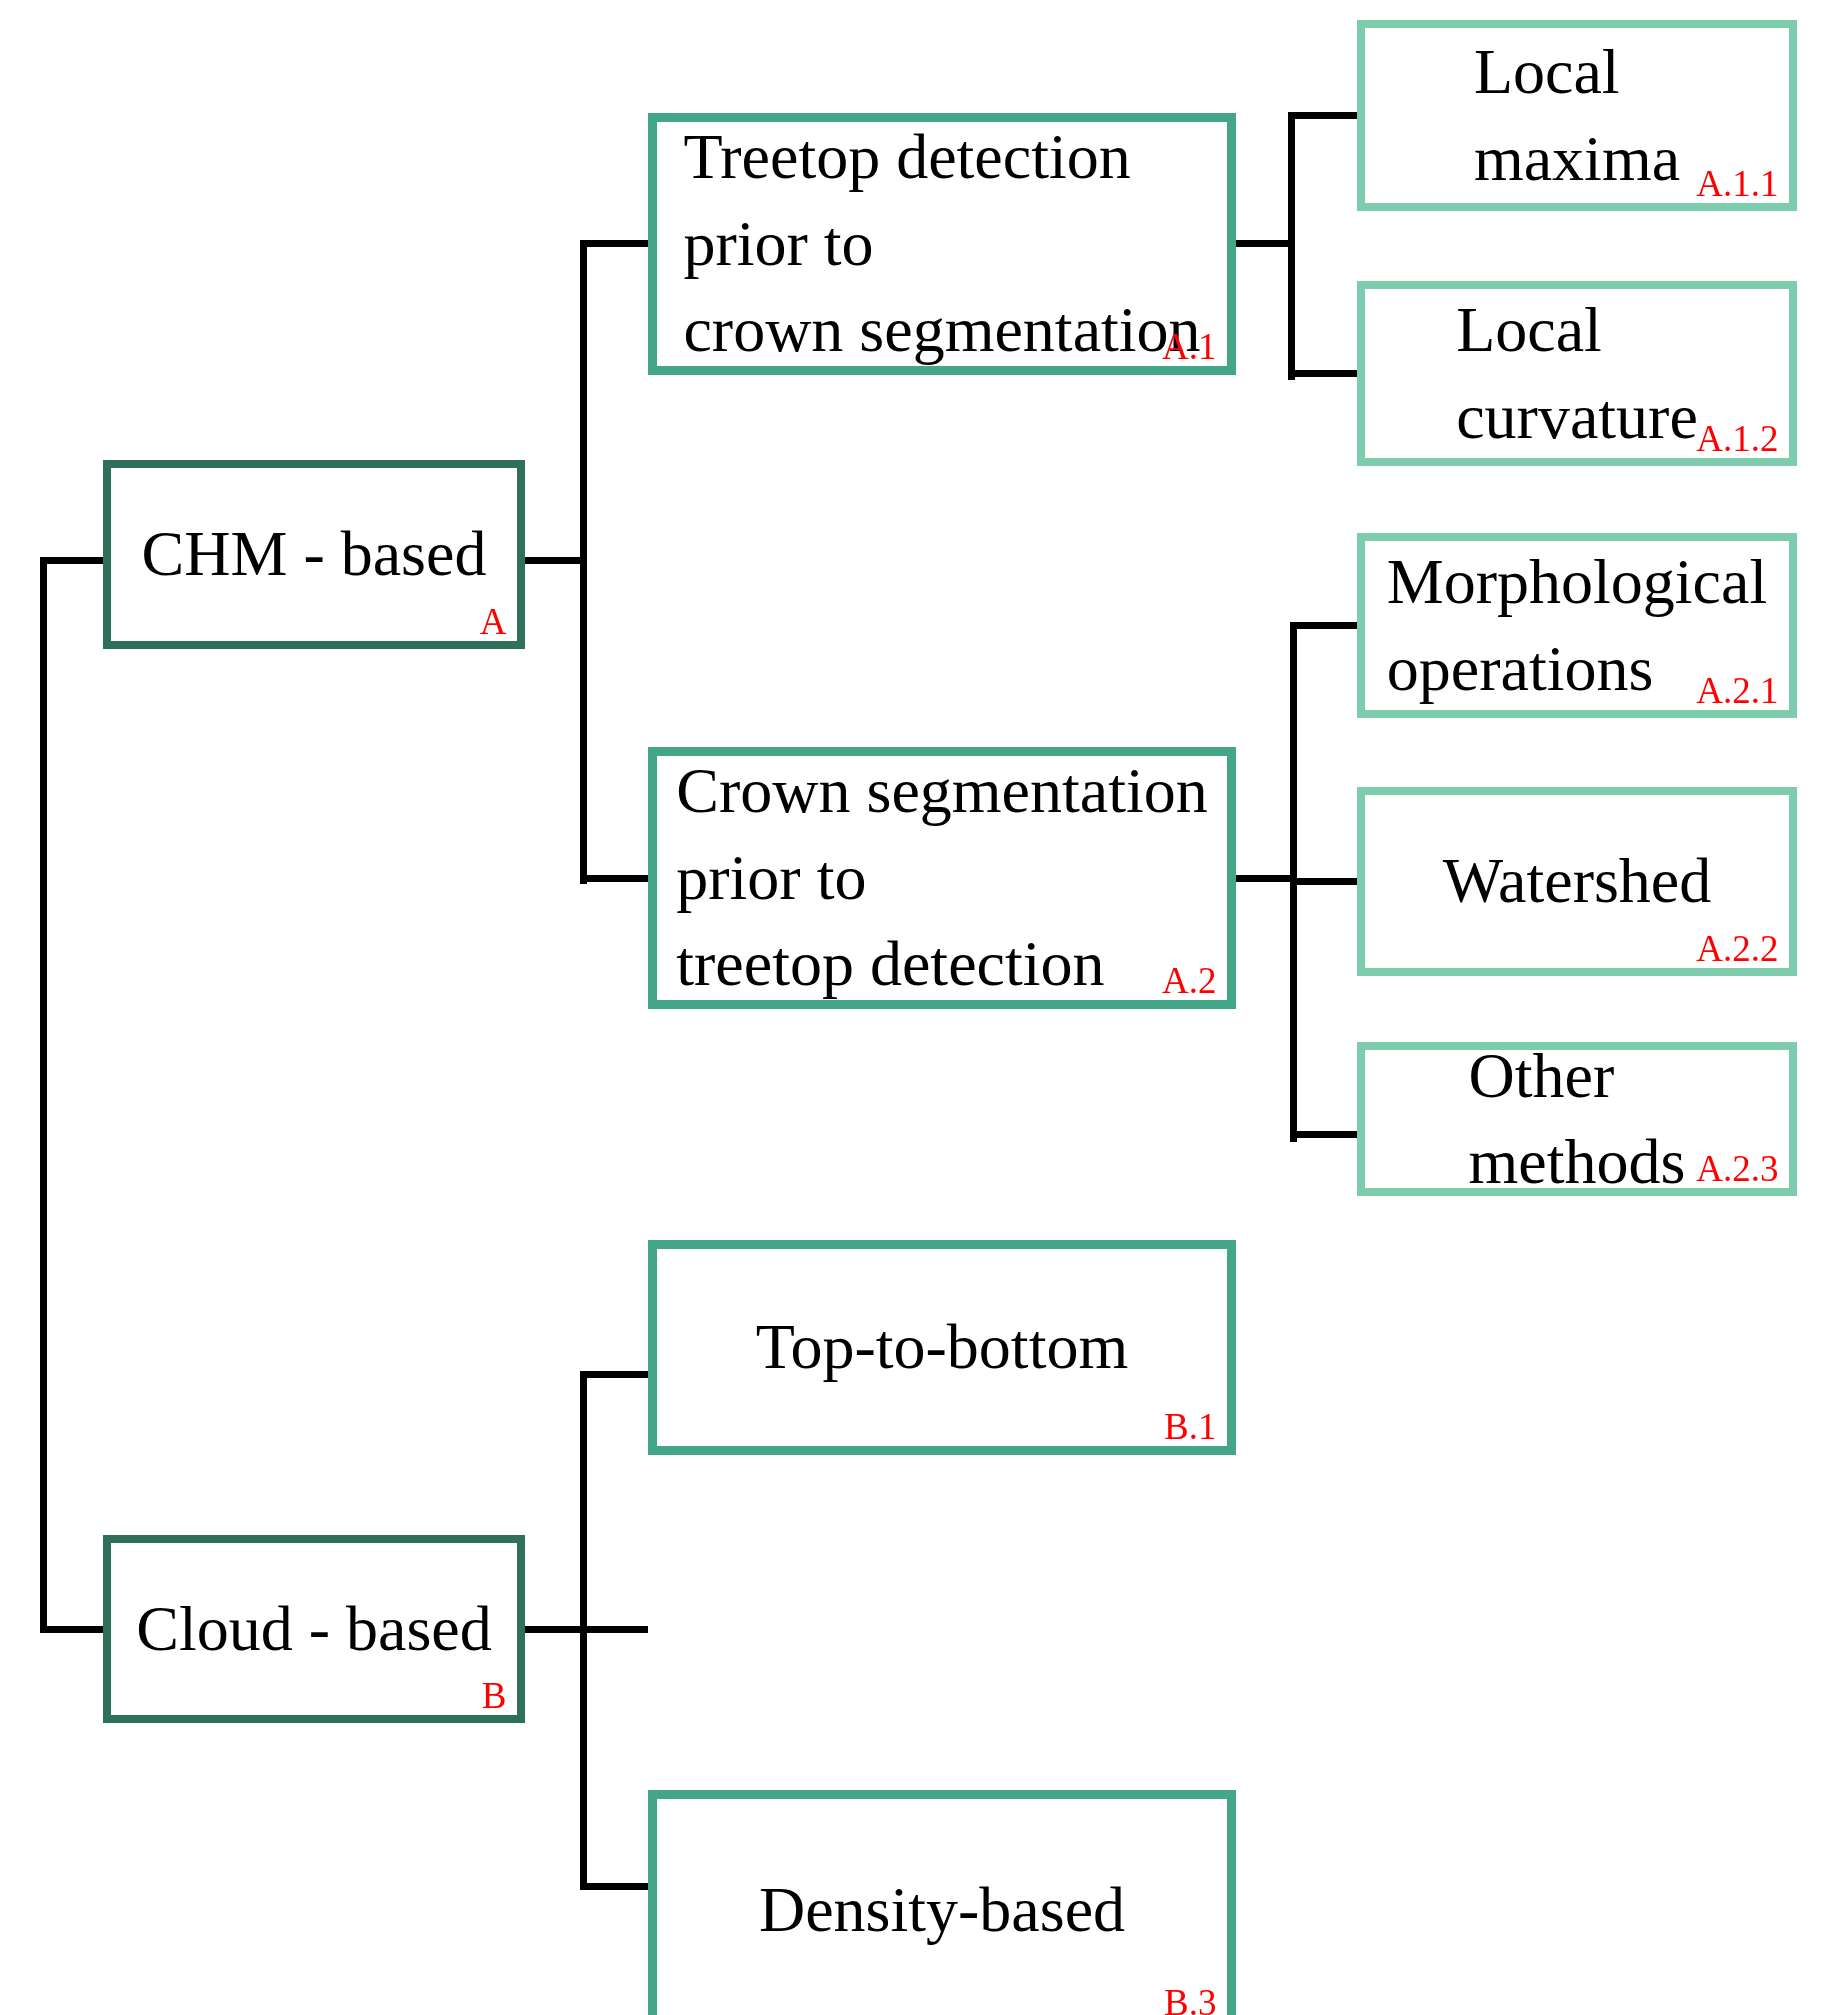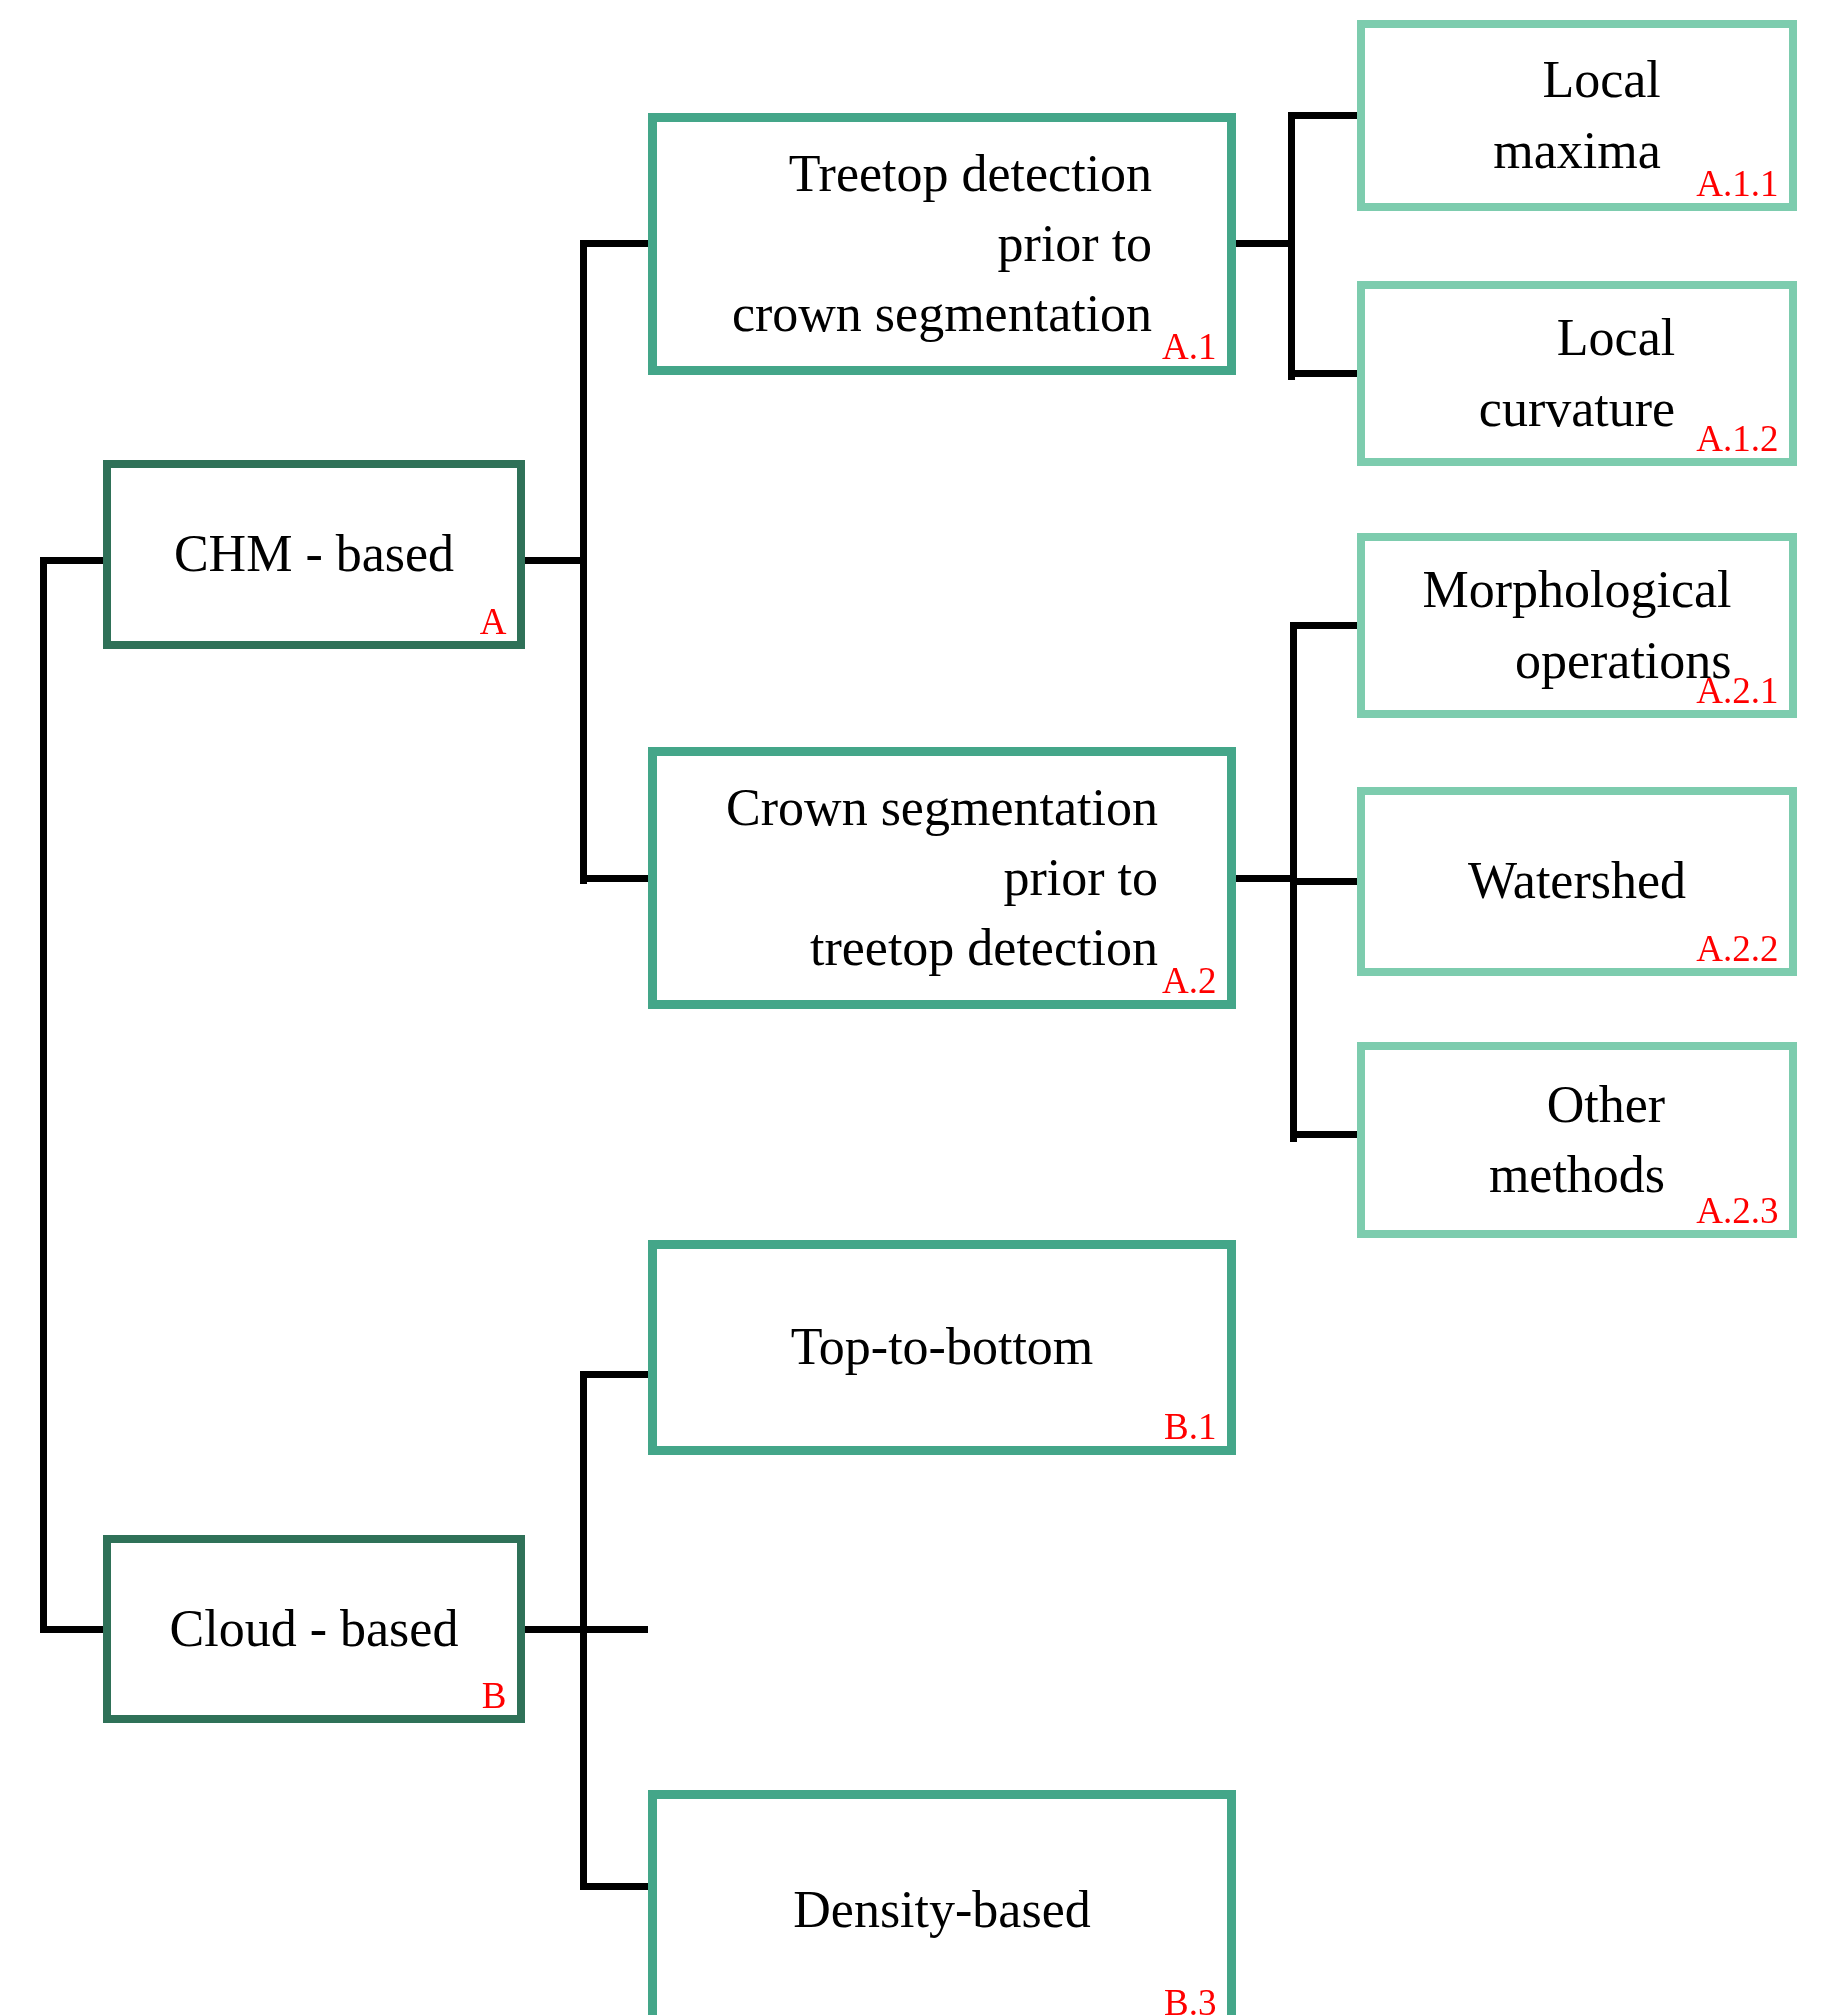--- a/index.html
+++ b/index.html
@@ -17,23 +17,23 @@
   .node {
     position: absolute;
     box-sizing: border-box;
     background: #ffffff;
     display: flex;
     align-items: center;
     justify-content: center;
   }
   .node .txt {
     white-space: pre-line;
-    text-align: right;
+    text-align: left;
     color: #000000;
-    font-size: 52px;
+    font-size: 64px;
     line-height: 1.35;
   }
   .node .idx {
     position: absolute;
     right: 10.6px;
     bottom: 1.3px;
     color: #ff0000;
     font-size: 37px;
     line-height: 1;
   }
@@ -118,20 +118,20 @@
   </div>
   <div class="node l3" style="left:1357px;top:533px;width:440px;height:185px">
     <div class="txt">Morphological
 operations</div>
     <span class="idx">A.2.1</span>
   </div>
   <div class="node l3" style="left:1357px;top:787px;width:440px;height:189px">
     <div class="txt">Watershed</div>
     <span class="idx">A.2.2</span>
   </div>
-  <div class="node l3" style="left:1357px;top:1042px;width:440px;height:196px">
+  <div class="node l3" style="left:1357px;top:1042px;width:440px;height:154px">
     <div class="txt">Other
 methods</div>
     <span class="idx">A.2.3</span>
   </div>
 
 </div>
 
 
 </body></html>

